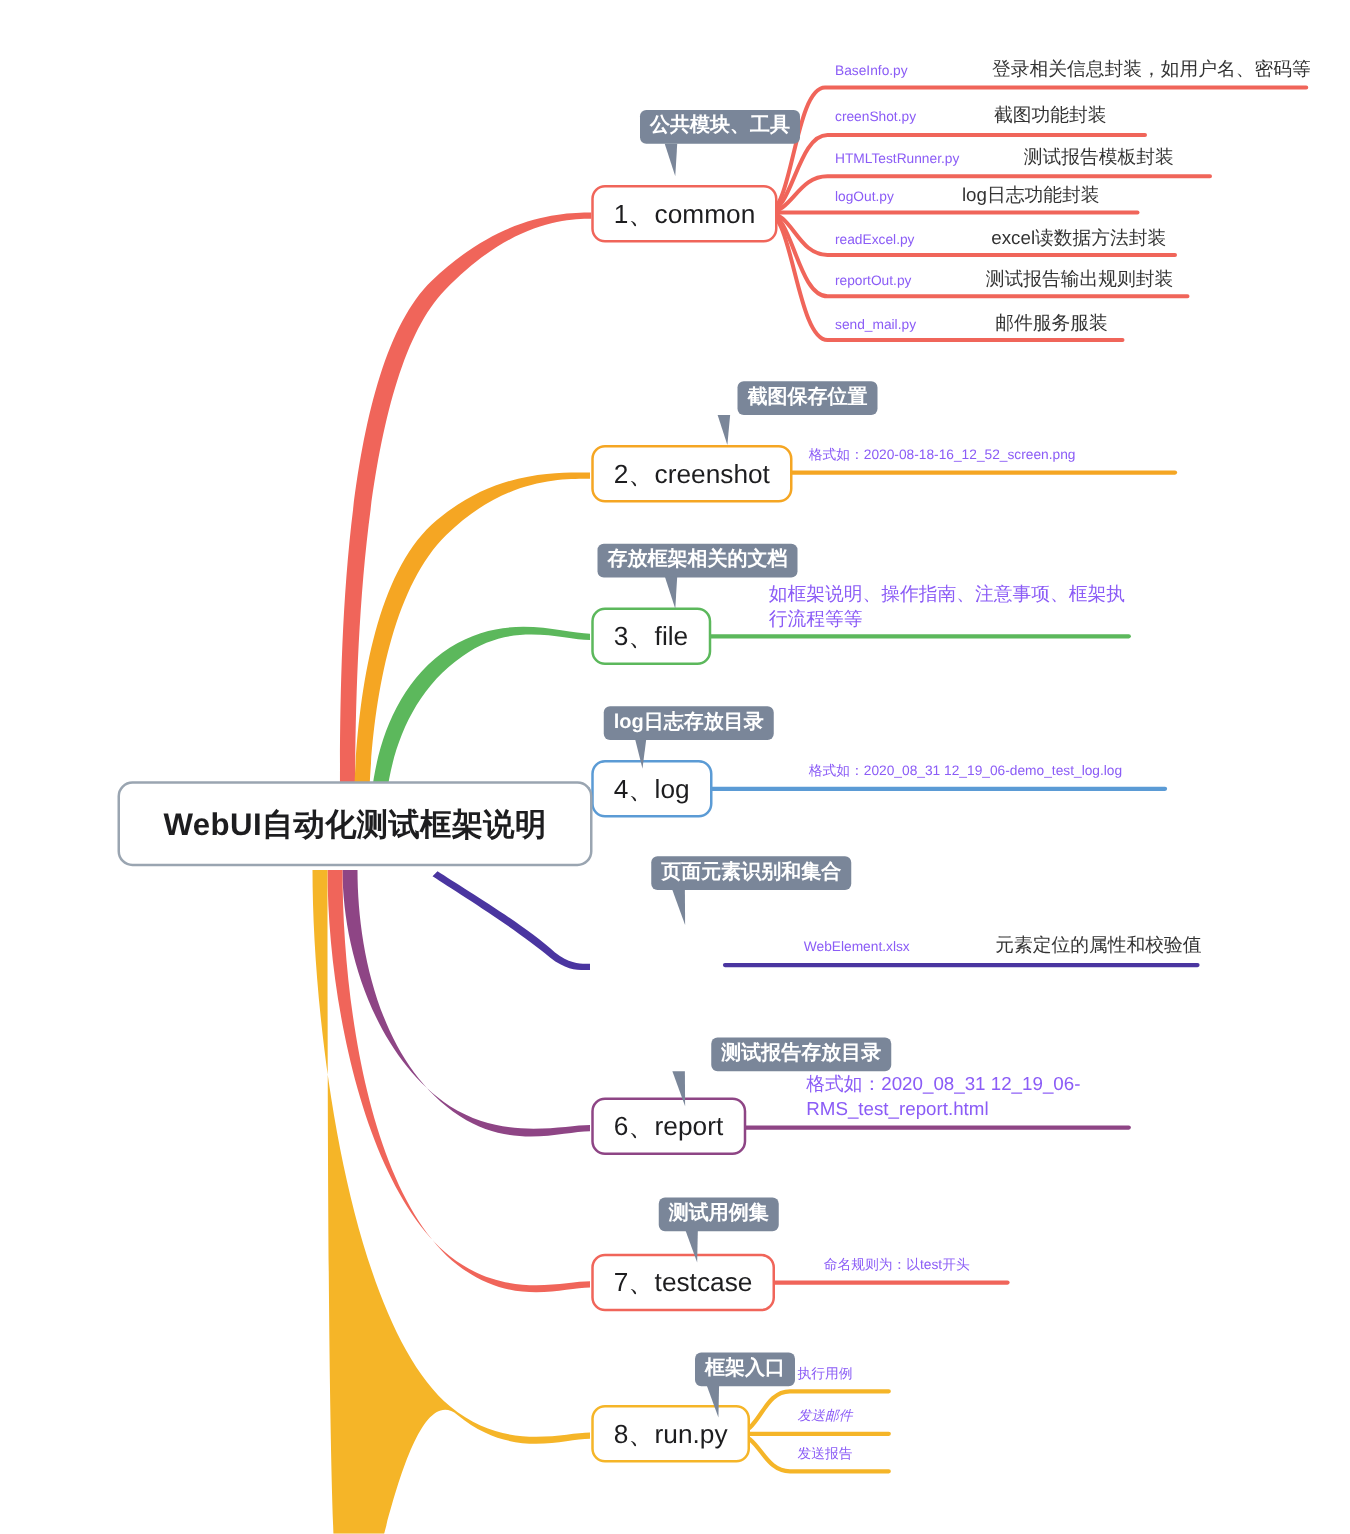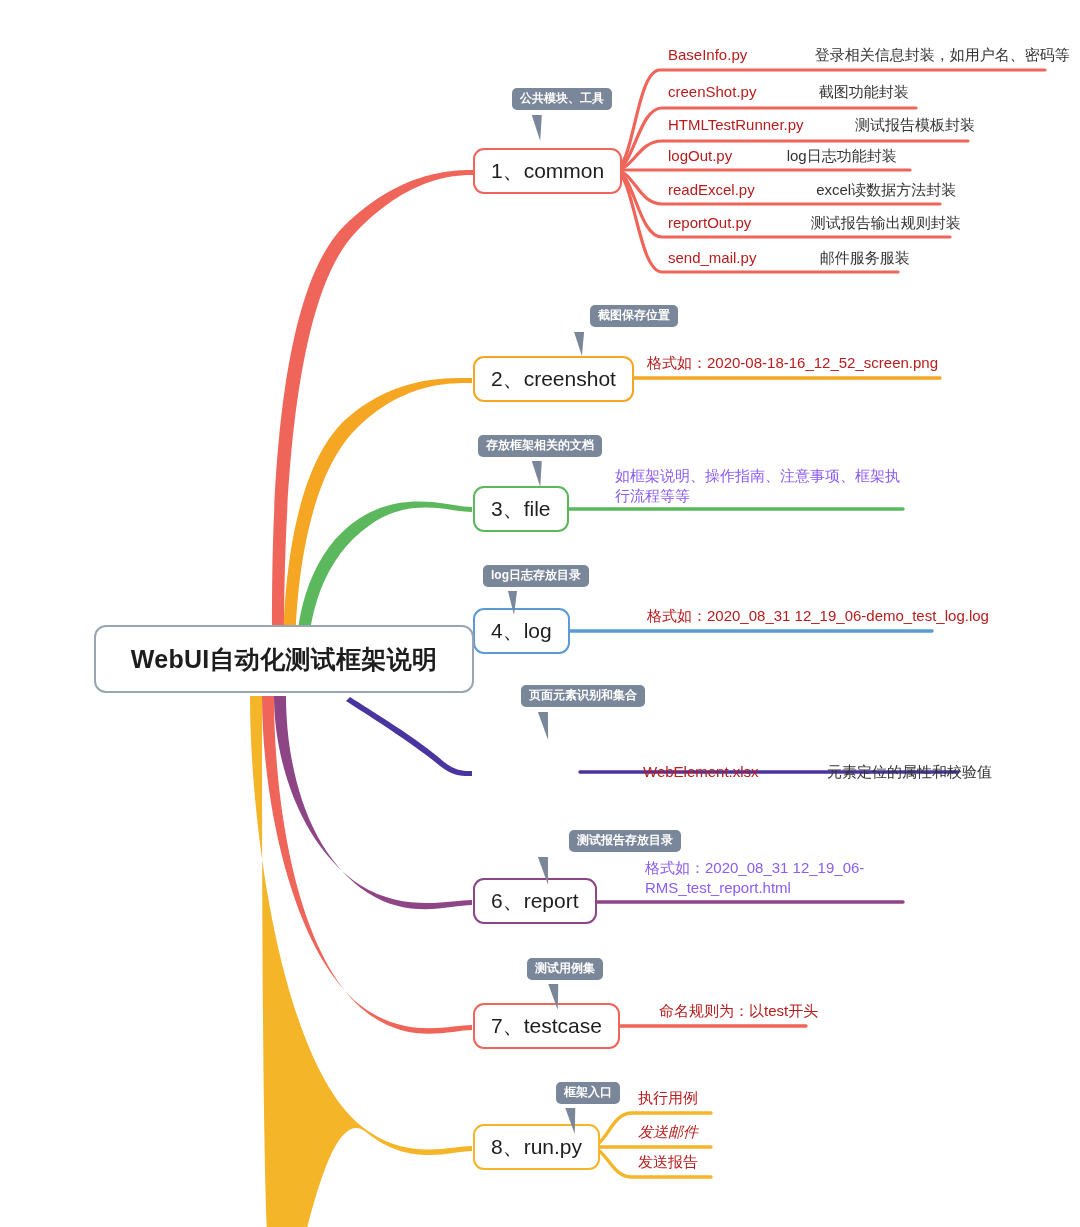--- a/index.html
+++ b/index.html
@@ -64,41 +64,41 @@
     font-weight:400;
   }
   
   .callout{
     position:absolute;
     z-index:7;
   }
   .callout .bubble{
     background:#7a8699;
     color:#ffffff;
-    font-size:12px;
+    font-size:16px;
     font-weight:bold;
     border-radius:5px;
     padding:4px 8px 5px 8px;
     white-space:nowrap;
     line-height:1.1;
     display:inline-block;
   }
   .callout .tail{
     position:absolute;
     width:0;height:0;
   }
   
   .leaf{
     position:absolute;
     z-index:4;
     white-space:nowrap;
   }
   .leaf .leaf-title{
-    font-size:15px;
-    color:#b91c1c;
+    font-size:11px;
+    color:#8b5cf6;
     display:inline-block;
   }
   .leaf .leaf-desc{
     font-size:15px;
     color:#333333;
     display:inline-block;
   }
   .leaf-wrap{
     position:absolute;
     z-index:4;
@@ -237,21 +237,21 @@
   <div class="leaf" style="left:647px; top:607px;">
     <span class="leaf-title">格式如：2020_08_31 12_19_06-demo_test_log.log</span>
   </div>
 
   <div class="callout" style="left:521px; top:685px;">
     <span class="bubble">页面元素识别和集合</span>
     <span class="tail" style="left:22px; top:27px; border-left:10px solid #7a8699; border-right:10px solid transparent; border-bottom:28px solid transparent; transform:skewX(20deg);"></span>
   </div>
   <div class="leaf" style="left:643px; top:747px;">
     <span class="leaf-title">WebElement.xlsx</span>
-    <span class="leaf-desc" style="margin-left:64px;margin-top:16px;">元素定位的属性和校验值</span>
+    <span class="leaf-desc" style="margin-left:64px;">元素定位的属性和校验值</span>
   </div>
 
   <div class="callout" style="left:521px; top:830px;padding-left:48px;">
     <span class="bubble">测试报告存放目录</span>
     <span class="tail" style="left:22px; top:27px; border-left:10px solid #7a8699; border-right:10px solid transparent; border-bottom:28px solid transparent; transform:skewX(20deg);"></span>
   </div>
   <div class="node" style="left:473px; top:878px; border-color:#8E4585;">
     <span class="node-label">6、report</span>
   </div>
   <div class="leaf-wrap" style="left:645px; top:858px; width:262px;">

